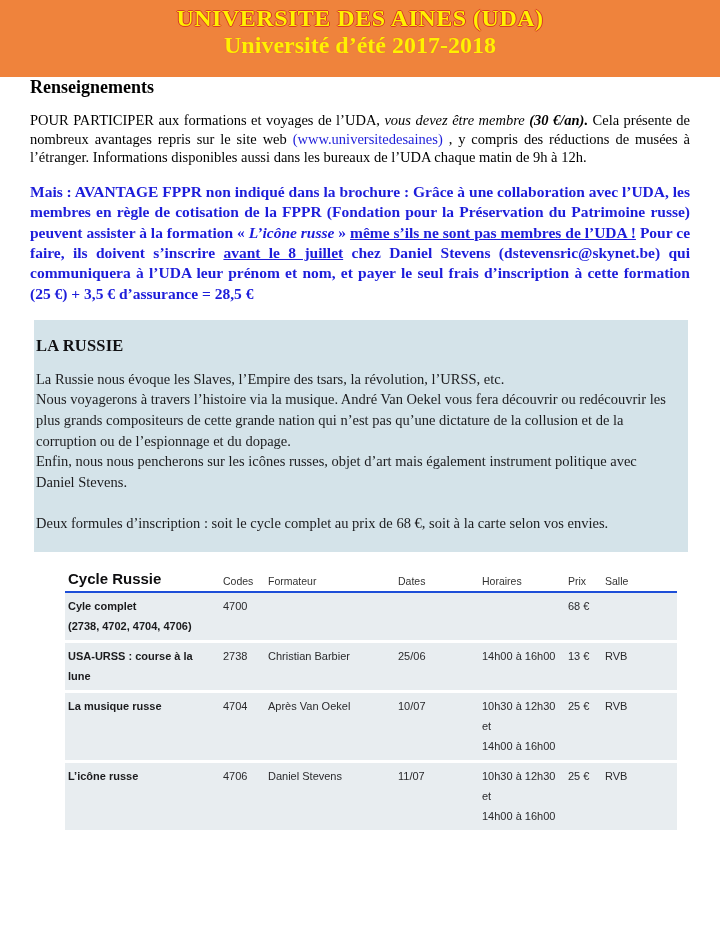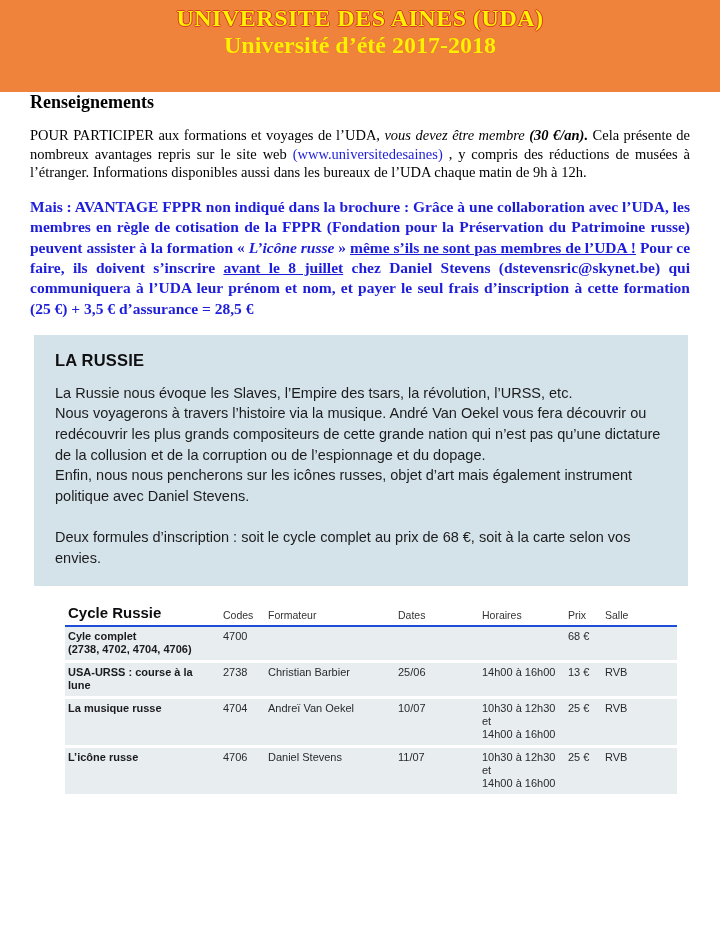--- a/index.html
+++ b/index.html
@@ -3,21 +3,21 @@
 <meta charset="utf-8">
 <style>
   html,body{margin:0;padding:0;}
   body{
     width:720px;height:925px;background:#ffffff;
     font-family:"Liberation Serif", serif;
     color:#000;position:relative;overflow:hidden;
   }
   
   .banner{
-    width:720px;height:92px;background:#EF833C;
+    width:720px;height:77px;background:#EF833C;
     text-align:center;box-sizing:border-box;padding-top:5px;
   }
   .banner .l1{
     font-size:24px;font-weight:bold;color:#FFF101;line-height:27px;
     text-shadow:1px 0 0 #D93A26,-1px 0 0 #D93A26,0 1px 0 #D93A26,0 -1px 0 #D93A26;
     letter-spacing:0.5px;
   }
   .banner .l2{
     font-size:24px;font-weight:bold;color:#FFF101;line-height:27px;
     text-shadow:0 0 1px rgba(217,58,38,0.55);
@@ -31,40 +31,40 @@
   .blue-link{color:#1D1DDA;cursor:pointer;}
   .advantage{
     color:#1D1DDA;font-weight:bold;font-size:15.5px;line-height:20.4px;
     text-align:justify;margin-top:15px;
   }
   .advantage .it{font-style:italic;}
   .advantage .ul{text-decoration:underline;}
   
   .russie-box{
     margin:15px 0 0 4px;width:654px;box-sizing:border-box;
-    background:#D4E3E9;padding:9px 16px 18px 21px;
-    font-family:Liberation Sans, sans-serif;color:#1c1c1e;
+    background:#D4E3E9;padding:9px 16px 18px 2px;
+    font-family:Liberation Serif, serif;color:#1c1c1e;
   }
   .russie-box h3{margin:7px 0 13px 0;font-size:16.5px;color:#101012;letter-spacing:0.2px;}
   .russie-box p{margin:0;font-size:14.5px;line-height:20.6px;}
   .russie-box p.closing{margin-top:21px;}
   
   .tablewrap{margin:16px 0 0 35px;}
   table.courses{
     border-collapse:collapse;width:612px;table-layout:fixed;
     font-family:"Liberation Sans", sans-serif;
   }
   table.courses th{
     text-align:left;vertical-align:bottom;padding:2px 4px 4px 3px;
     border-bottom:2px solid #1d4ed8;font-weight:normal;
     font-size:10.5px;color:#333;
   }
   table.courses th.tbl-title{font-size:15px;font-weight:bold;color:#0d0d0f;}
   table.courses td{
-    padding:3px 4px 4px 3px;font-size:11px;line-height:13px;color:#2a2a2c;
+    padding:3px 4px 4px 3px;font-size:11px;line-height:20px;color:#2a2a2c;
     vertical-align:top;white-space:pre-line;
   }
   table.courses tbody tr{background:#E8EDF0;border-top:3px solid #ffffff;}
   table.courses tbody tr:first-child{border-top:2px solid #ffffff;}
   table.courses td.name{font-weight:bold;color:#1b1b1d;}
 </style>
 </head>
 <body>
 
 <div class="banner">
@@ -128,21 +128,21 @@
             <td class="code">2738</td>
             <td class="formateur">Christian Barbier</td>
             <td class="date">25/06</td>
             <td class="horaires">14h00 à 16h00</td>
             <td class="prix">13 €</td>
             <td class="salle">RVB</td>
           </tr>
           <tr>
             <td class="name">La musique russe</td>
             <td class="code">4704</td>
-            <td class="formateur">Andreï Van Oekel</td>
+            <td class="formateur">Après Van Oekel</td>
             <td class="date">10/07</td>
             <td class="horaires">10h30 à 12h30 et
 14h00 à 16h00</td>
             <td class="prix">25 €</td>
             <td class="salle">RVB</td>
           </tr>
           <tr>
             <td class="name">L’icône russe</td>
             <td class="code">4706</td>
             <td class="formateur">Daniel Stevens</td>

